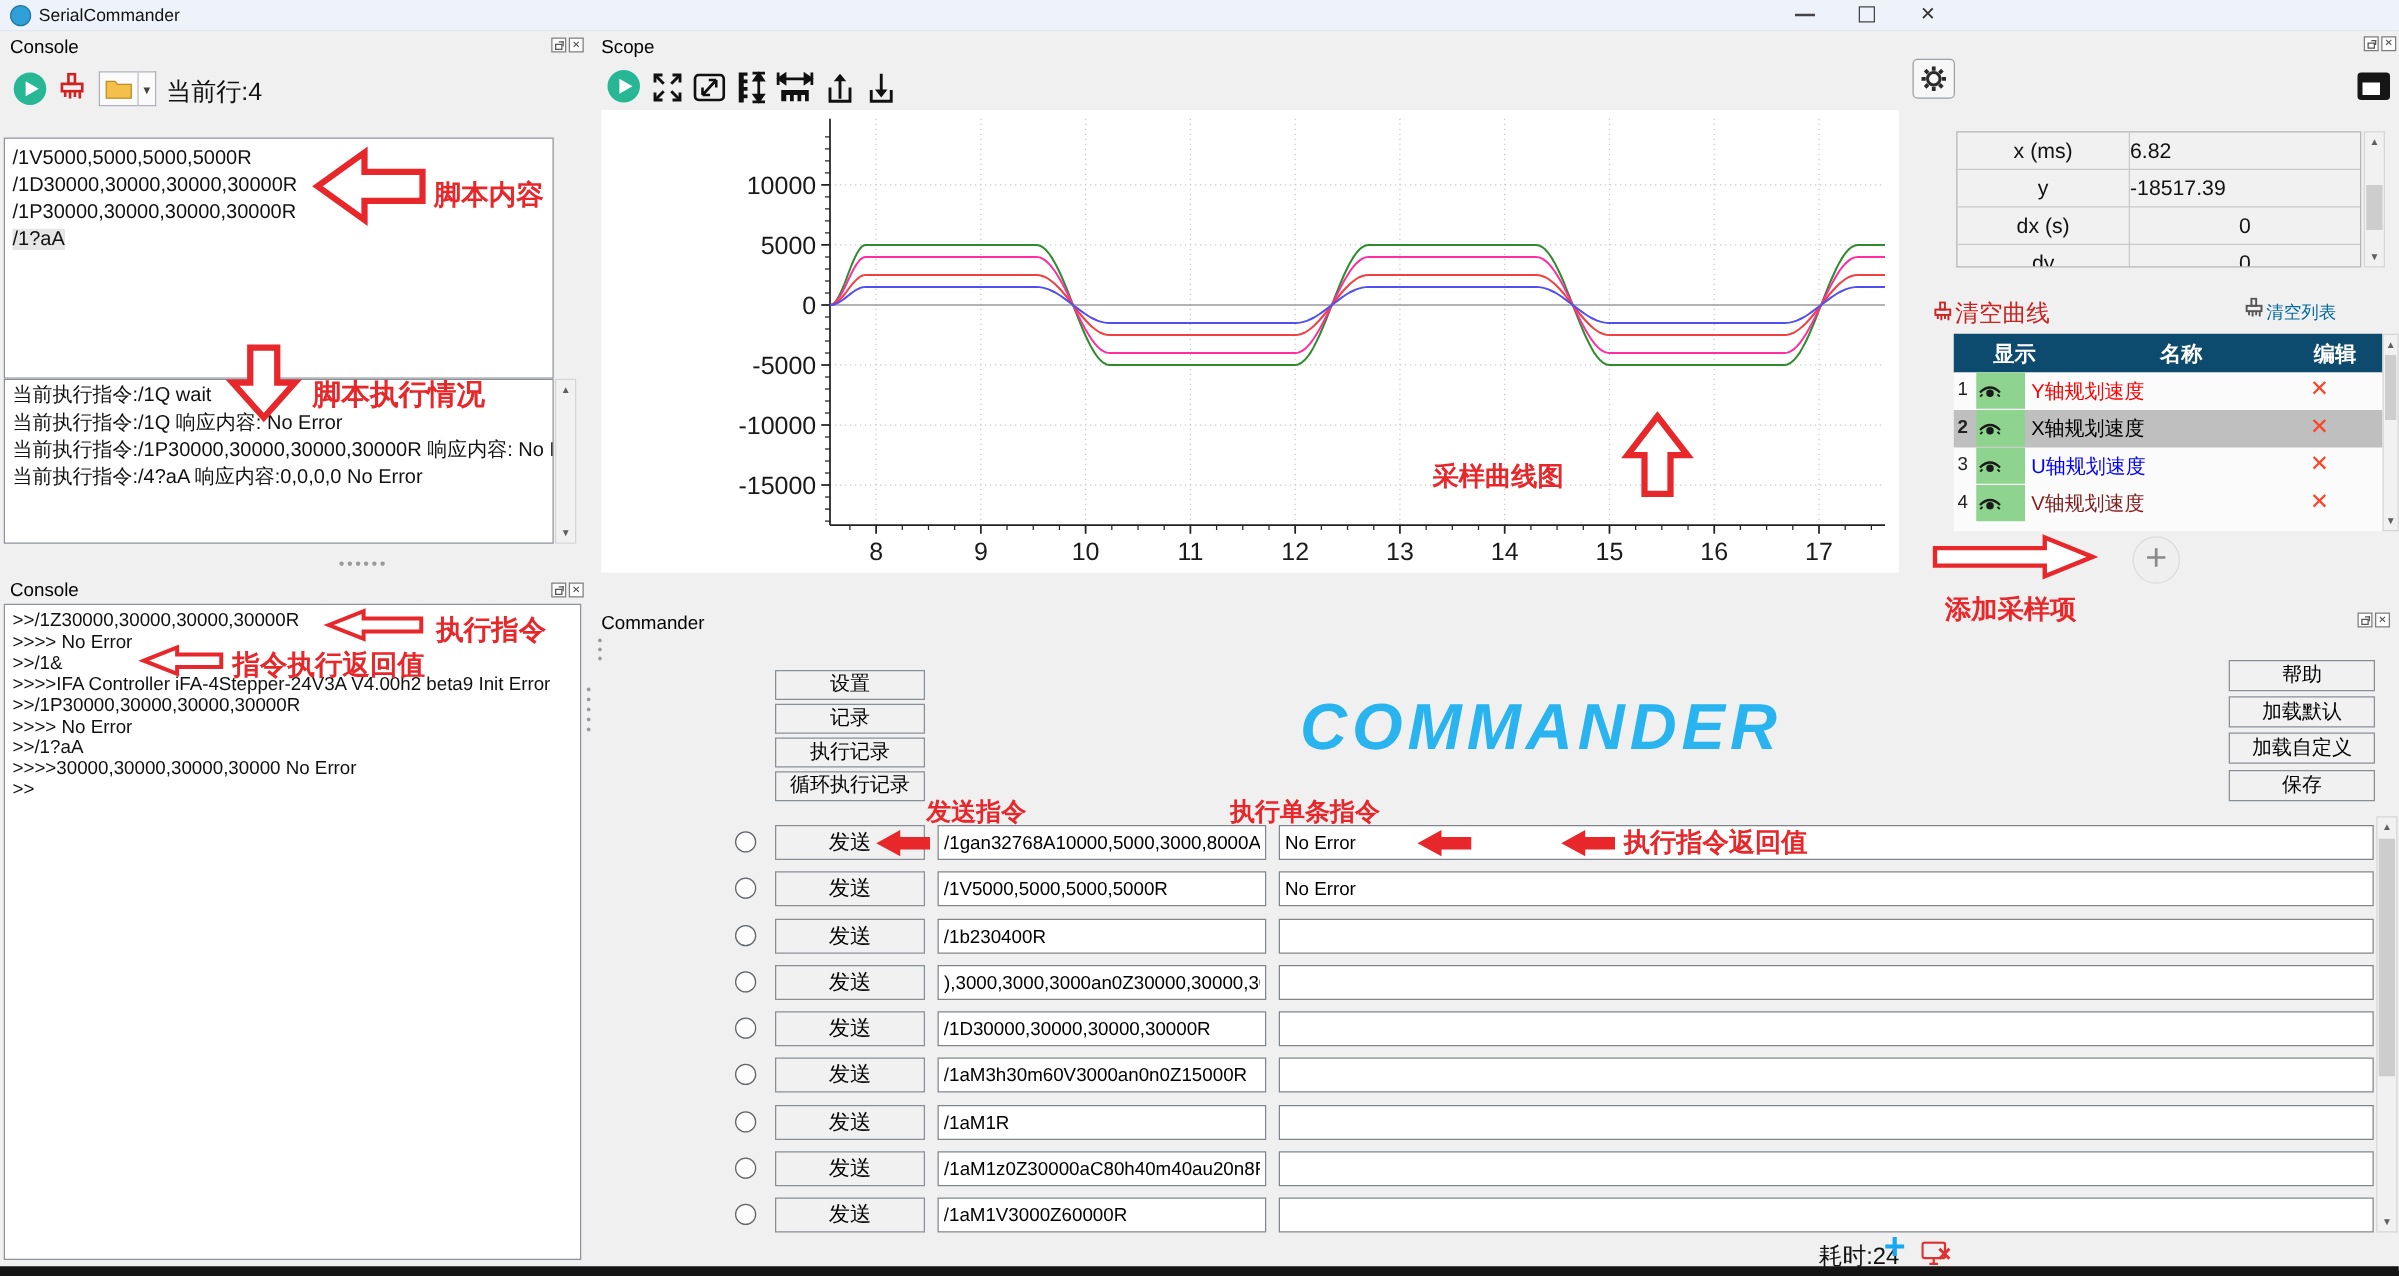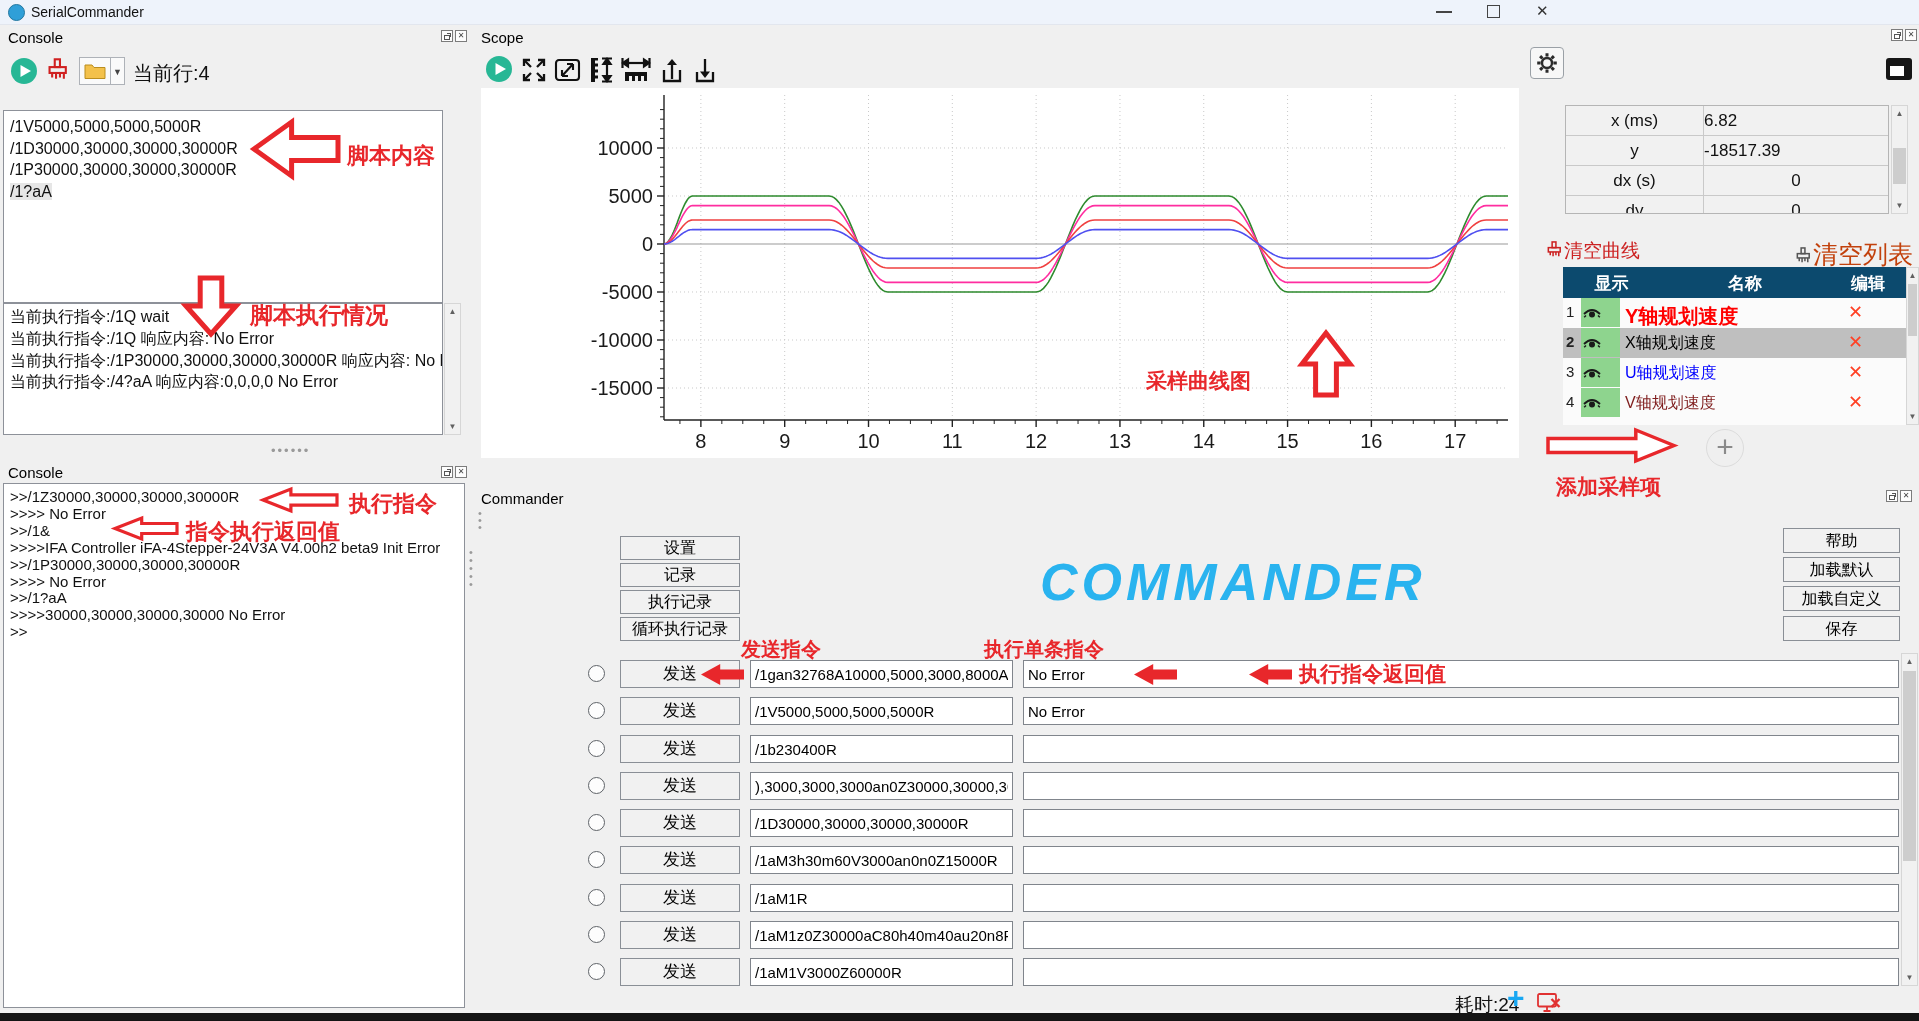--- a/index.html
+++ b/index.html
@@ -337,39 +337,39 @@
     <rect x="7.5" y="1" width="4" height="6"></rect>
       <rect x="3.5" y="7" width="12.5" height="4.5"></rect>
     <path d="M5.5 11.5v3.5 M8.5 11.5v4.5 M11.5 11.5v3.5 M14.5 11.5v4.5"></path>
   </svg><span style="color:#cc2222;font-size:19px">清空曲线</span>
 </div>
 <div class="abs" style="left:1794px;top:238px;cursor:pointer">
   <svg width="19" height="19" viewBox="0 0 20 20" stroke="#555" fill="none" stroke-width="1.6" style="display:inline-block;vertical-align:-3px">
     <rect x="7.5" y="1" width="4" height="6"></rect>
       <rect x="3.5" y="7" width="12.5" height="4.5"></rect>
     <path d="M5.5 11.5v3.5 M8.5 11.5v4.5 M11.5 11.5v3.5 M14.5 11.5v4.5"></path>
-  </svg><span style="color:#c2410c;font-size:25px">清空列表</span>
+  </svg><span style="color:#0369a1;font-size:14px">清空列表</span>
 </div>
 
 <div class="abs" style="left:1563px;top:267px;width:343px;height:31px;background:#0c4a6e">
   <span class="hdr-cell" style="left:0;top:5px;width:97px">显示</span>
   <span class="hdr-cell" style="left:97px;top:5px;width:170px">名称</span>
   <span class="hdr-cell" style="left:267px;top:5px;width:76px">编辑</span>
 </div>
 <div id="curve-rows" class="abs" style="left:1563px;top:298px;width:343px;height:127px;background:#fbfbfb">
     <div style="position: relative; height: 30px; cursor: pointer; background: transparent;">
       <div style="position: absolute; left: 3px; top: 5px; font-size: 15px; color: rgb(34, 34, 34);">1</div>
       <div style="position: absolute; left: 18px; top: 0px; width: 39px; height: 29px; background: rgb(142, 212, 142); text-align: center; padding-top: 6px;">
         <svg width="22" height="16" viewBox="0 0 22 16">
           <path d="M3 10 Q11 2 19 10" stroke="#1a1a1a" stroke-width="1.8" fill="none"></path>
           <circle cx="11" cy="10.5" r="3" fill="#1a1a1a"></circle>
           <path d="M5 11.5 l-1.8 1.8 M17 11.5 l1.8 1.8" stroke="#1a1a1a" stroke-width="1.5"></path>
         </svg>
       </div>
-      <div style="position: absolute; left: 62px; top: 5px; font-size: 20px; color: rgb(255, 0, 0); font-weight: bold;">Y轴规划速度</div>
+      <div style="position: absolute; left: 62px; top: 5px; font-size: 16px; color: rgb(255, 0, 0);">Y轴规划速度</div>
       <div style="position: absolute; left: 285px; top: 3px; font-size: 18px; color: rgb(255, 65, 37); cursor: pointer;">✕</div>
     </div>
     <div style="position: relative; height: 30px; cursor: pointer; background: rgb(191, 191, 191);">
       <div style="position: absolute; left: 3px; top: 5px; font-size: 15px; color: rgb(34, 34, 34); font-weight: bold;">2</div>
       <div style="position: absolute; left: 18px; top: 0px; width: 39px; height: 29px; background: rgb(142, 212, 142); text-align: center; padding-top: 6px;">
         <svg width="22" height="16" viewBox="0 0 22 16">
           <path d="M3 10 Q11 2 19 10" stroke="#1a1a1a" stroke-width="1.8" fill="none"></path>
           <circle cx="11" cy="10.5" r="3" fill="#1a1a1a"></circle>
           <path d="M5 11.5 l-1.8 1.8 M17 11.5 l1.8 1.8" stroke="#1a1a1a" stroke-width="1.5"></path>
         </svg>

